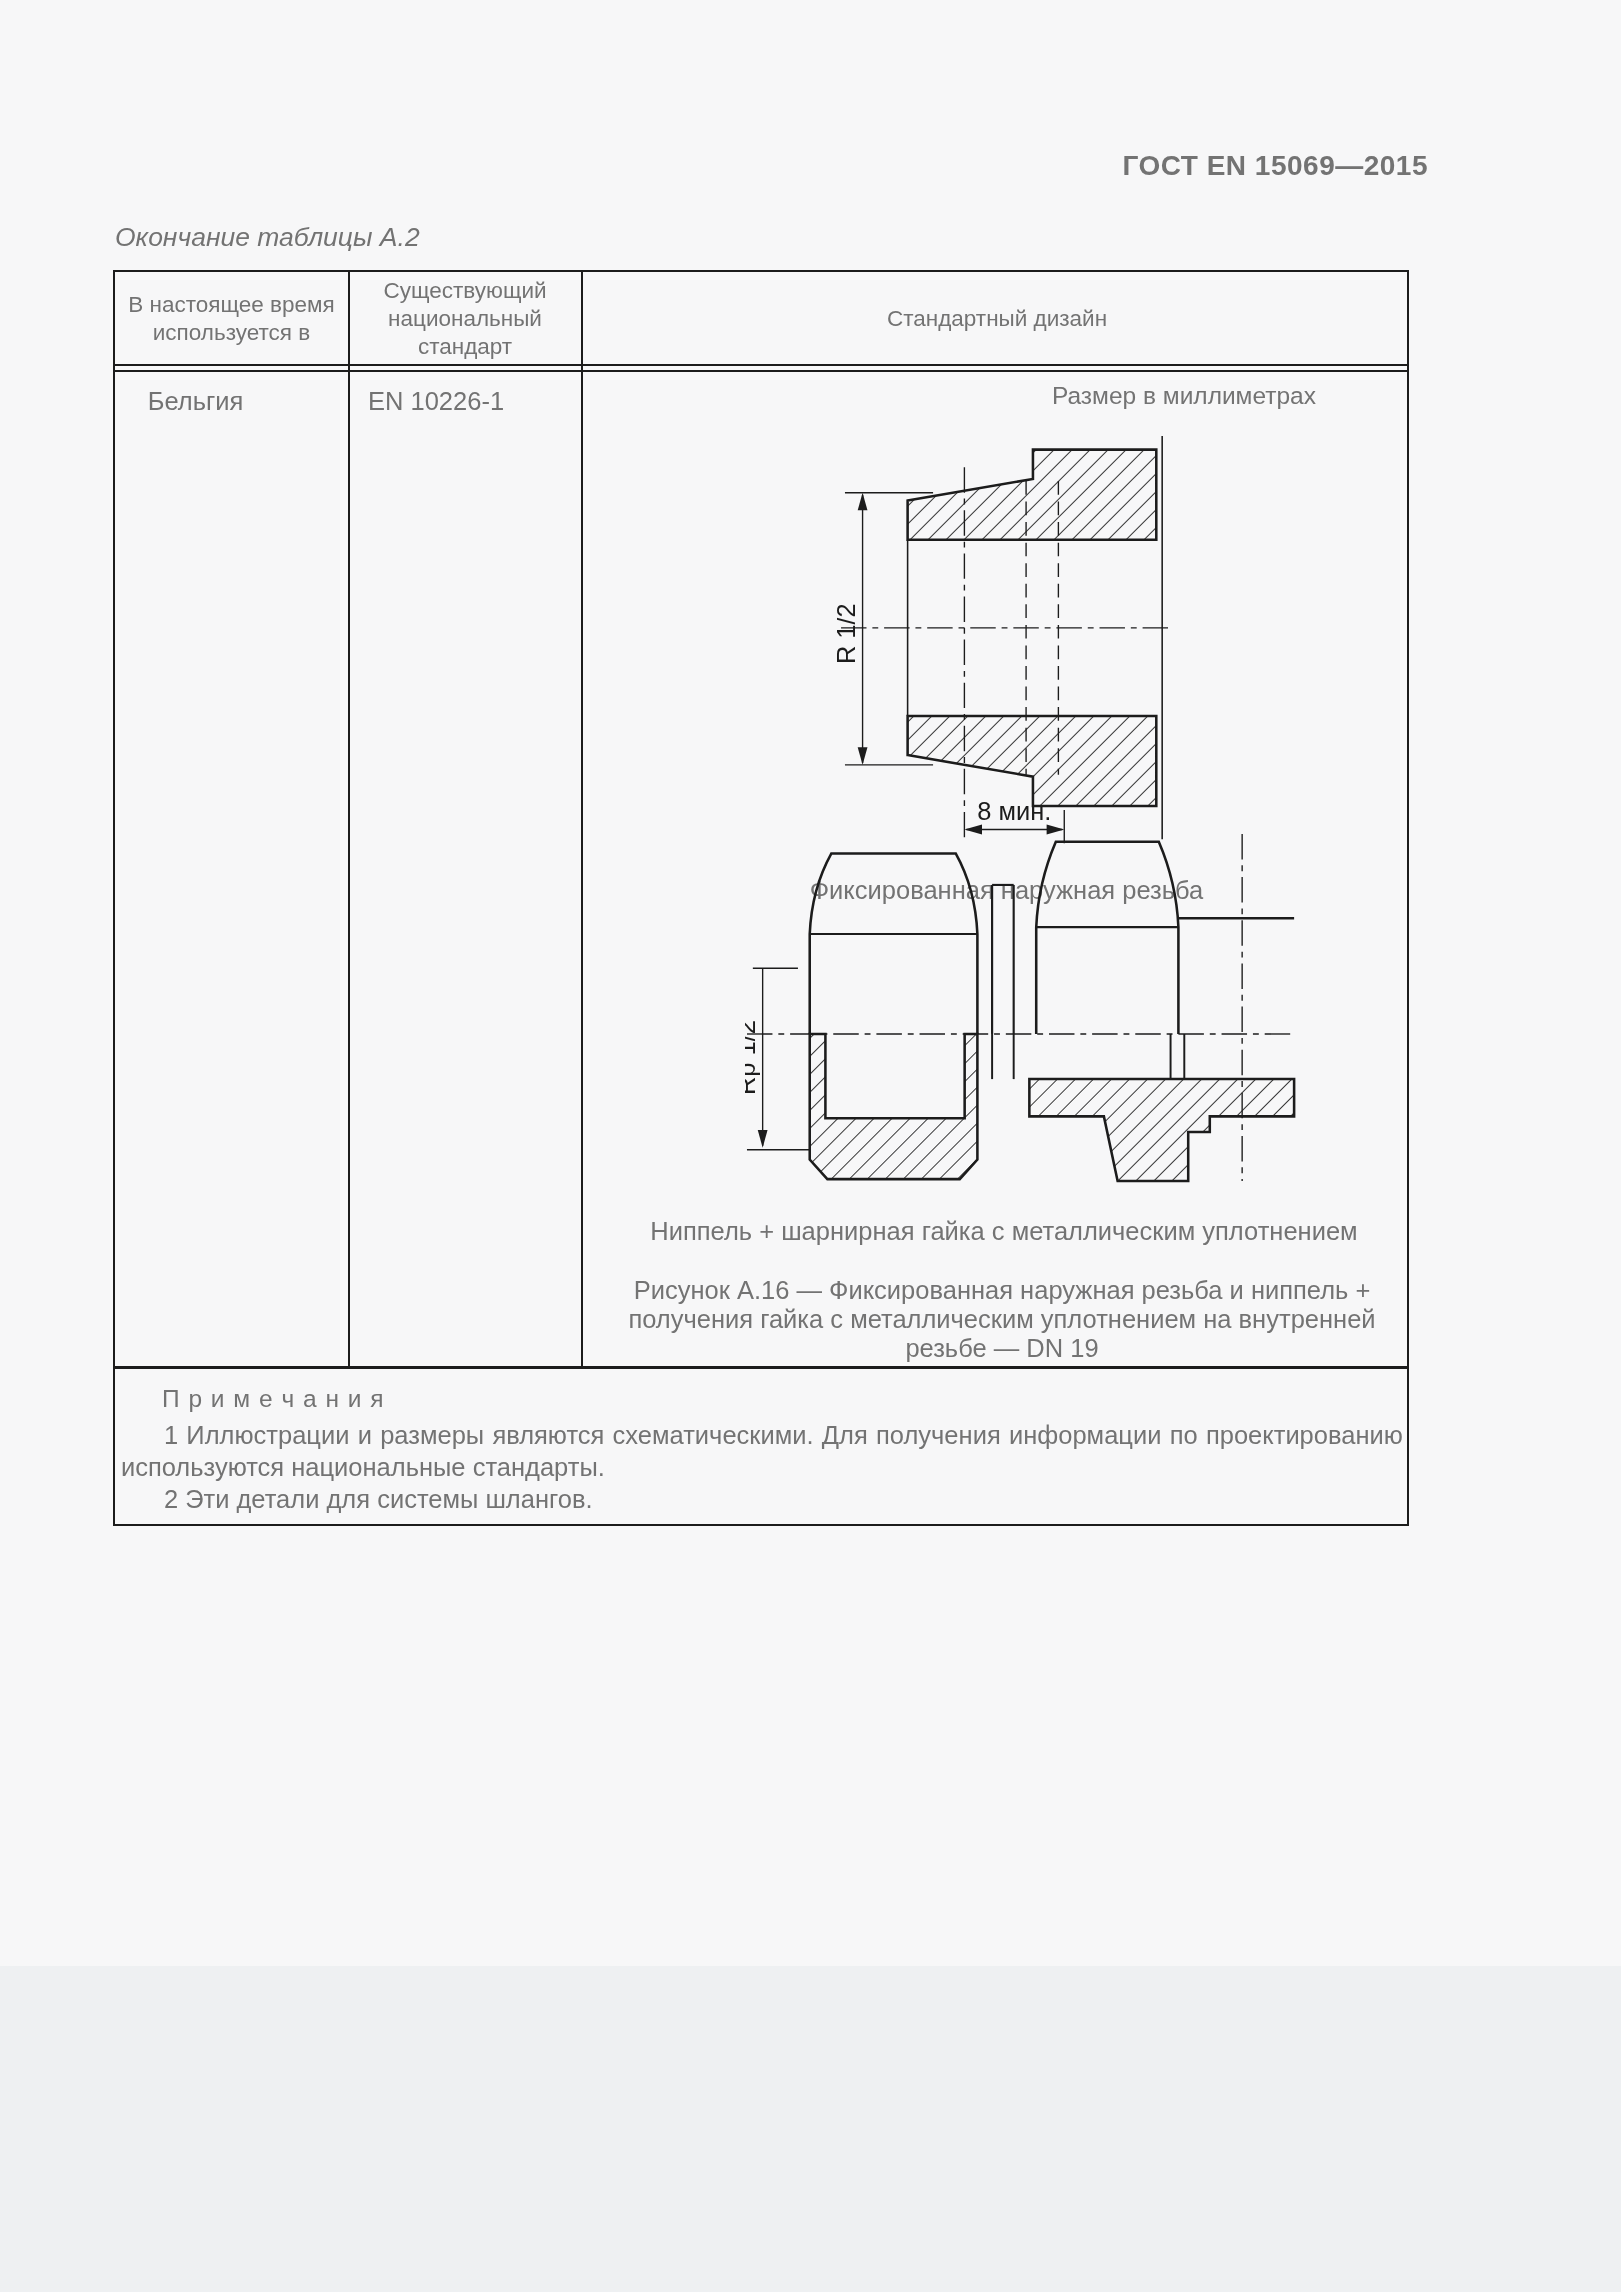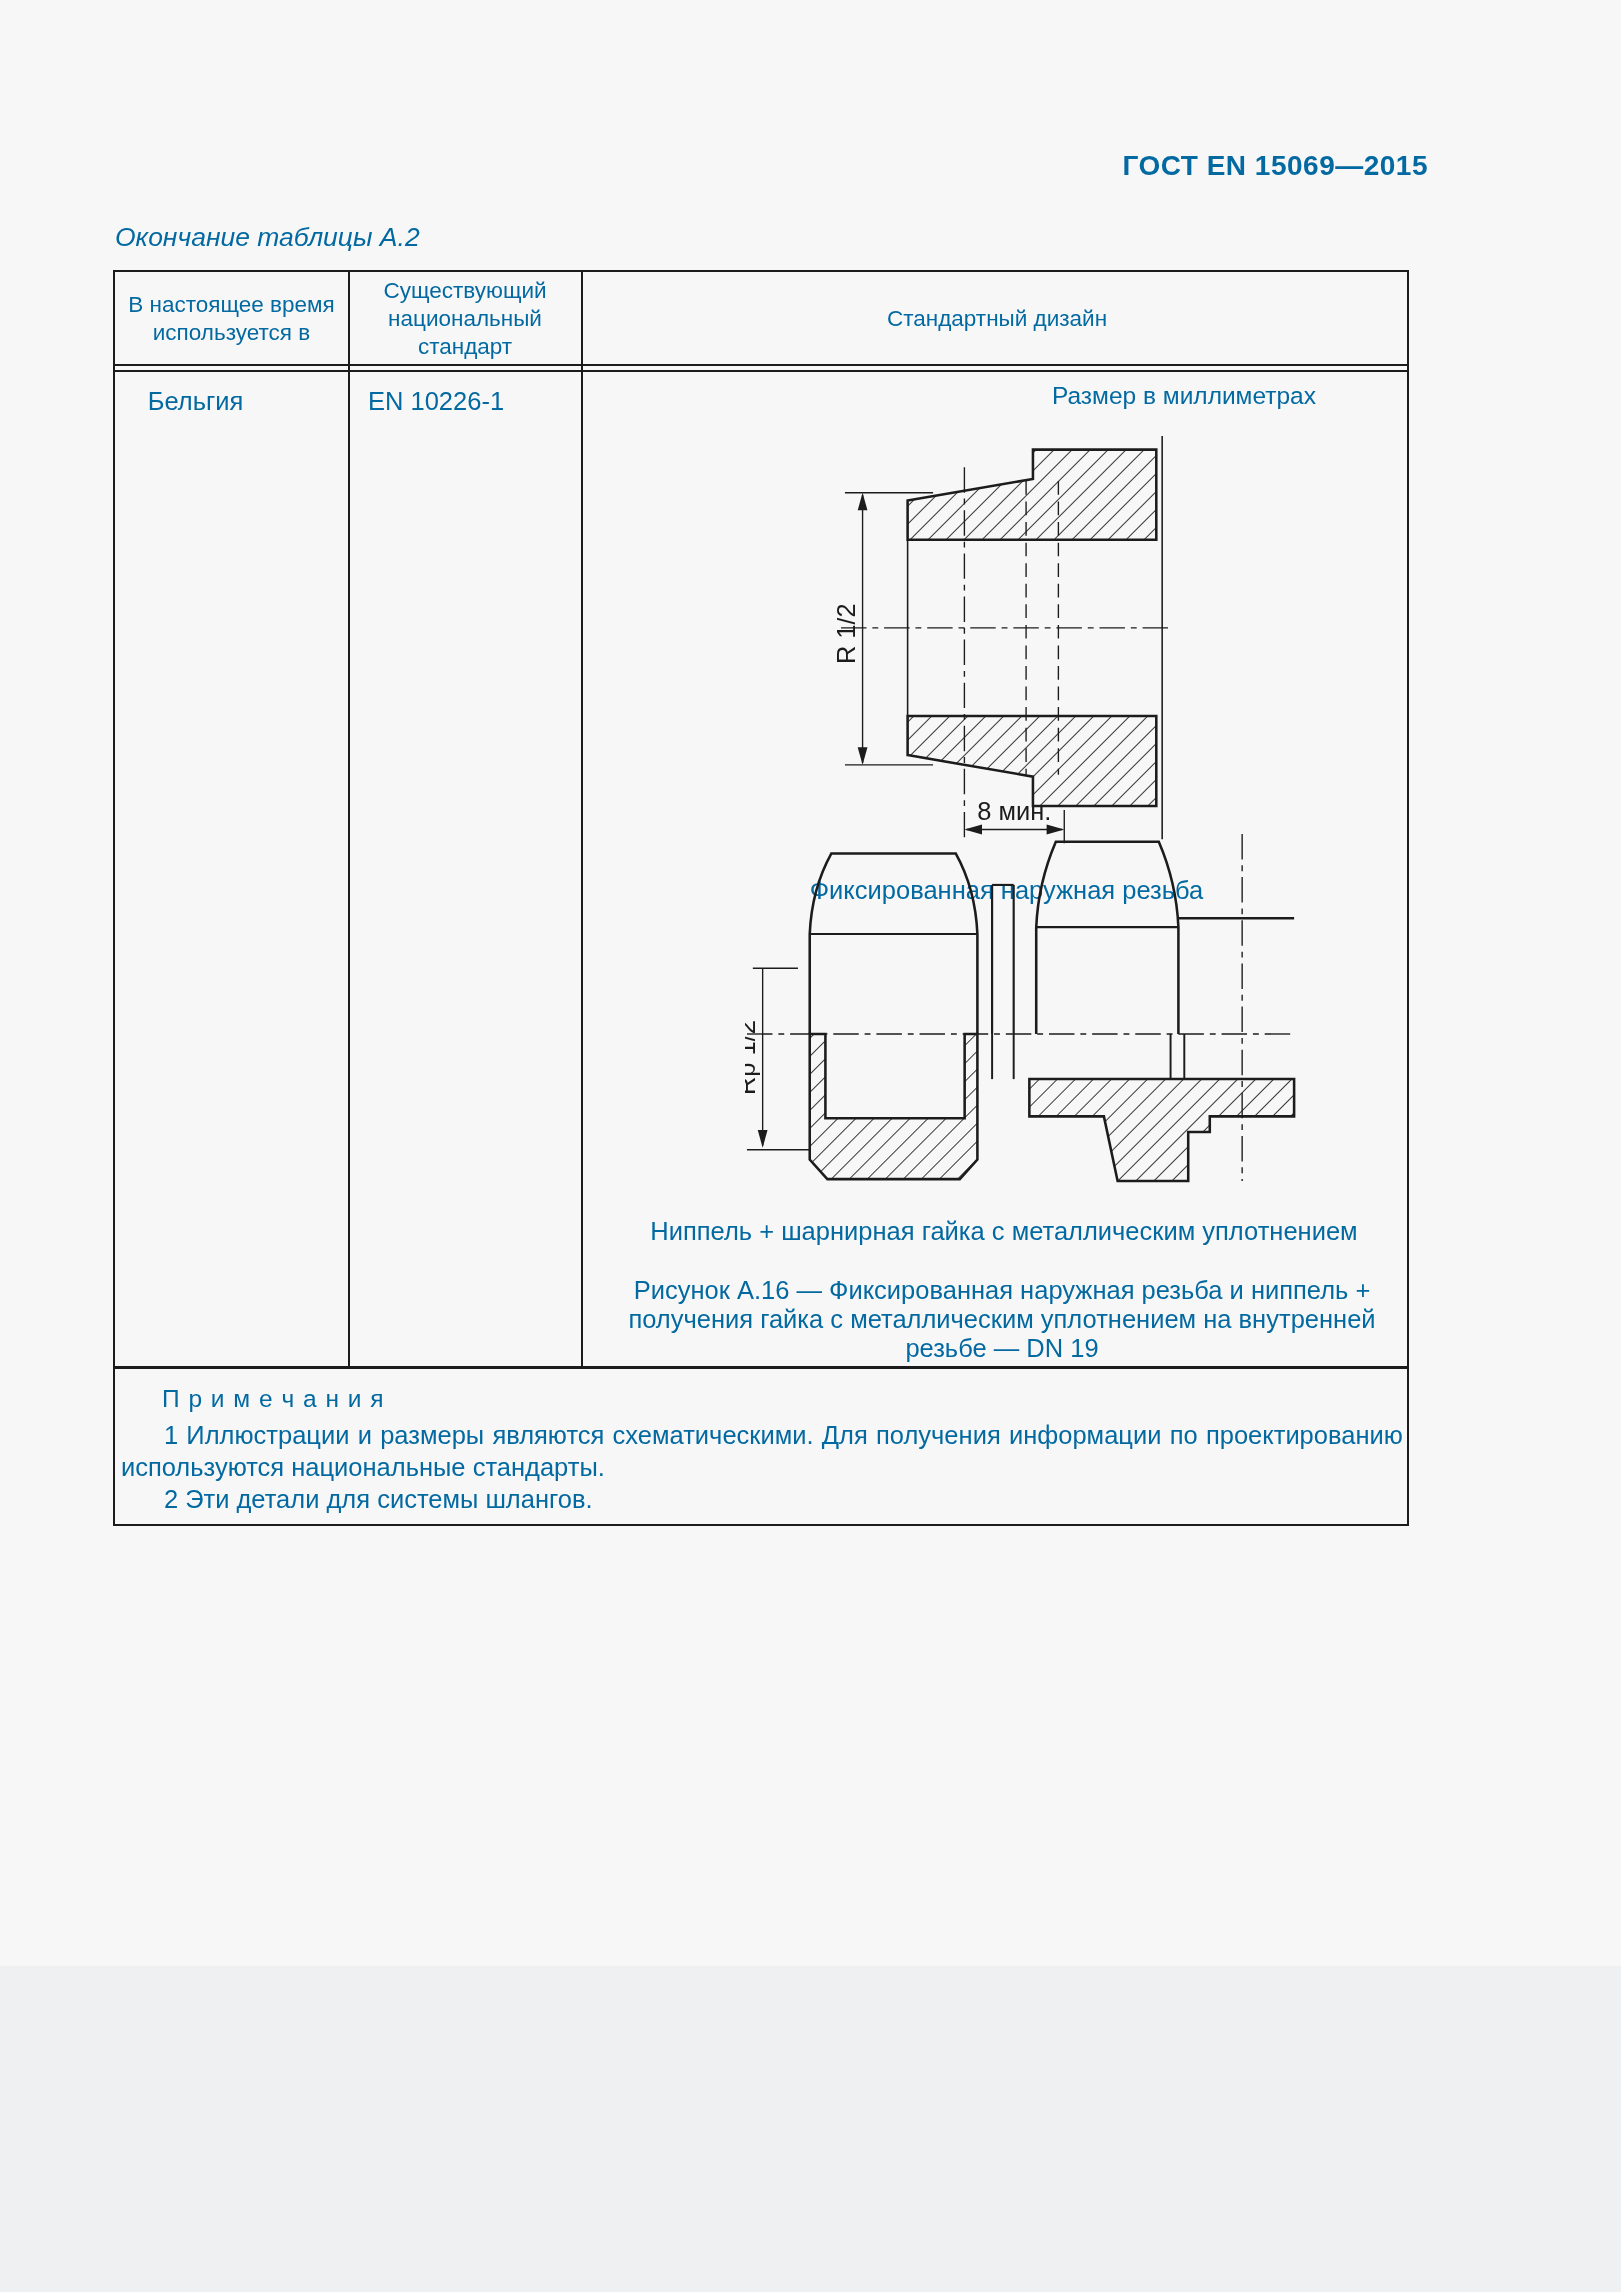--- a/index.html
+++ b/index.html
@@ -1,19 +1,19 @@
 <!DOCTYPE html>
 <html><head>
 <meta charset="utf-8">
 <style>
   html,body{margin:0;padding:0;}
   body{background:#eef0f2;}
   .page{
     position:relative;width:1621px;height:1966px;background:#f7f7f8;
-    font-family:"Liberation Sans", sans-serif;color:#0369a1;overflow:hidden;
+    font-family:"Liberation Sans", sans-serif;color:#737373;overflow:hidden;
   }
   .doc-header{
     position:absolute;top:150px;left:938px;width:490px;text-align:right;
     font-size:28px;font-weight:bold;letter-spacing:0.5px;
   }
   .continuation{
     position:absolute;top:222px;left:115px;font-size:26.5px;font-style:italic;
   }
   .gtable{
     position:absolute;left:113px;top:270px;width:1296px;height:1256px;

